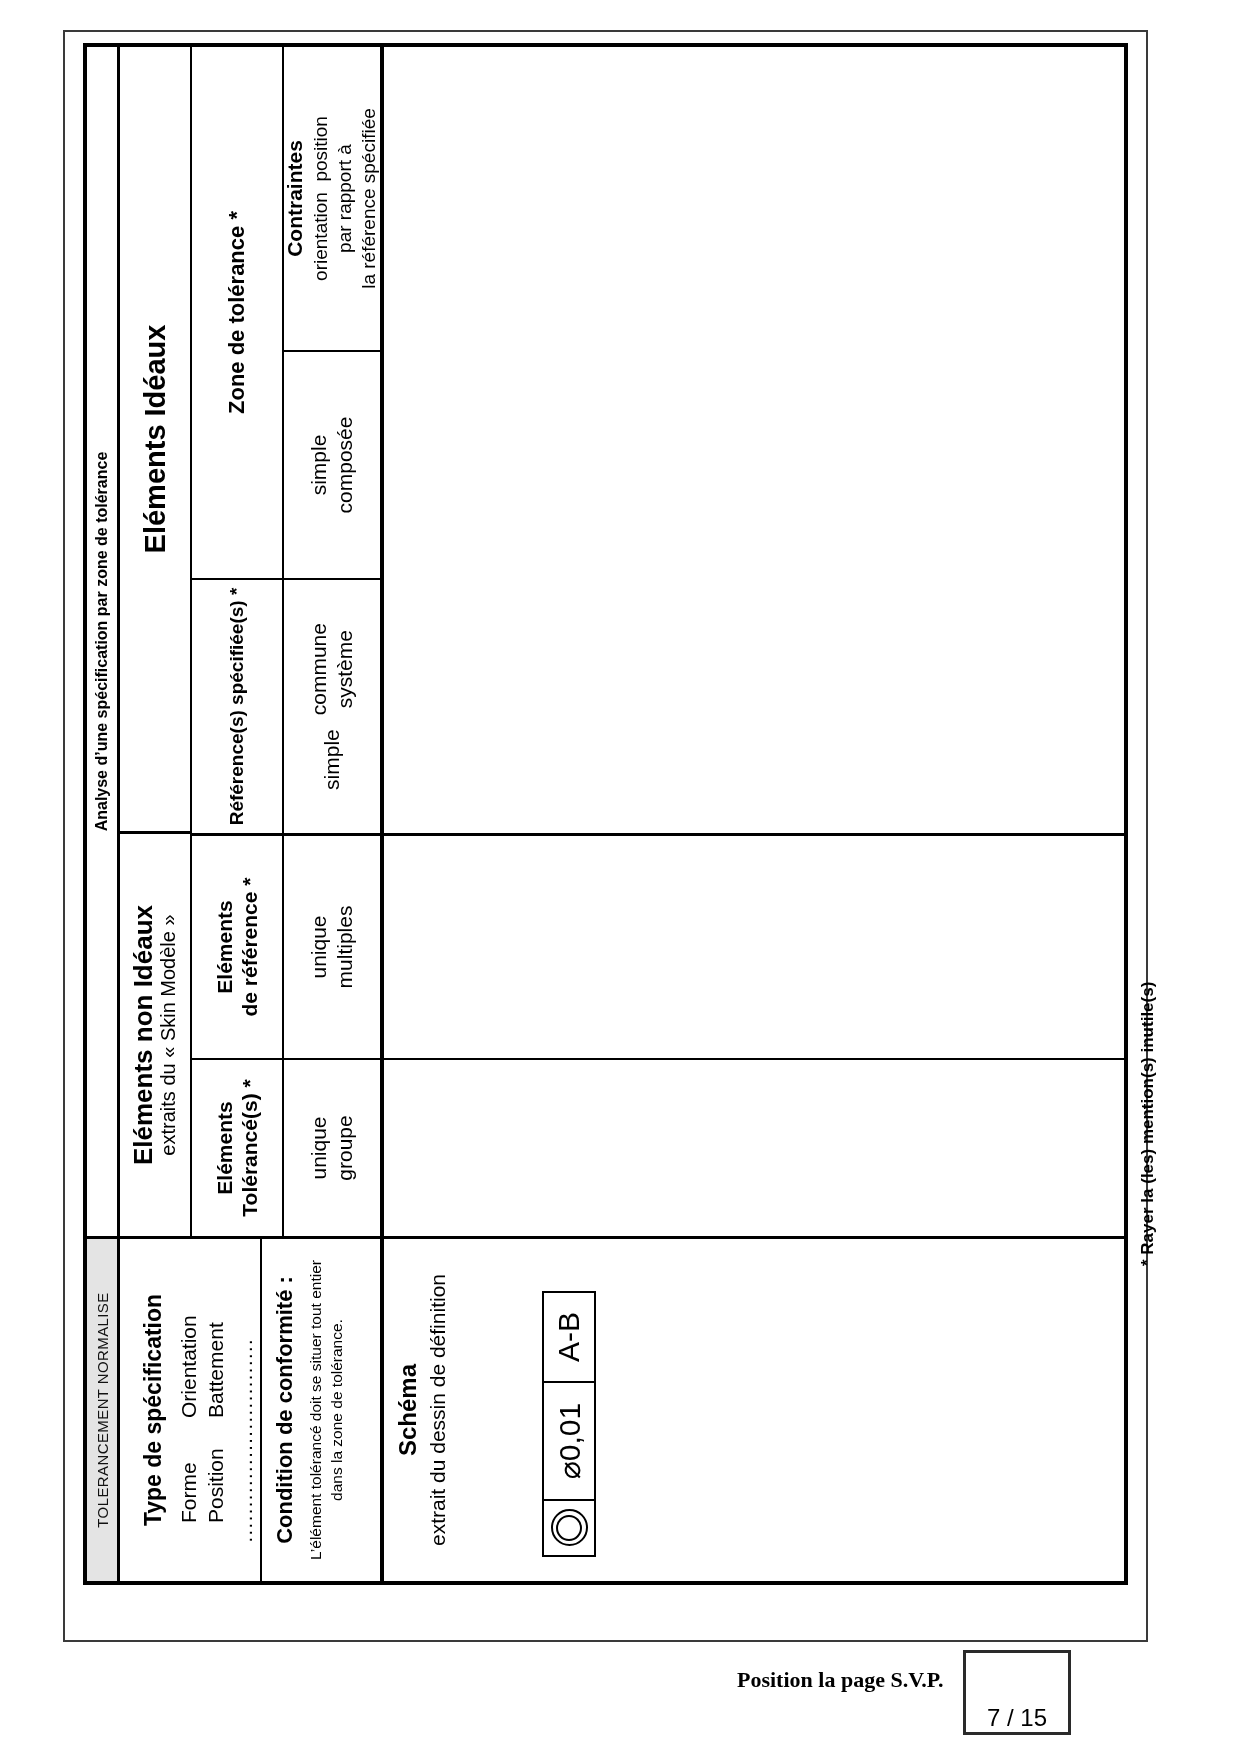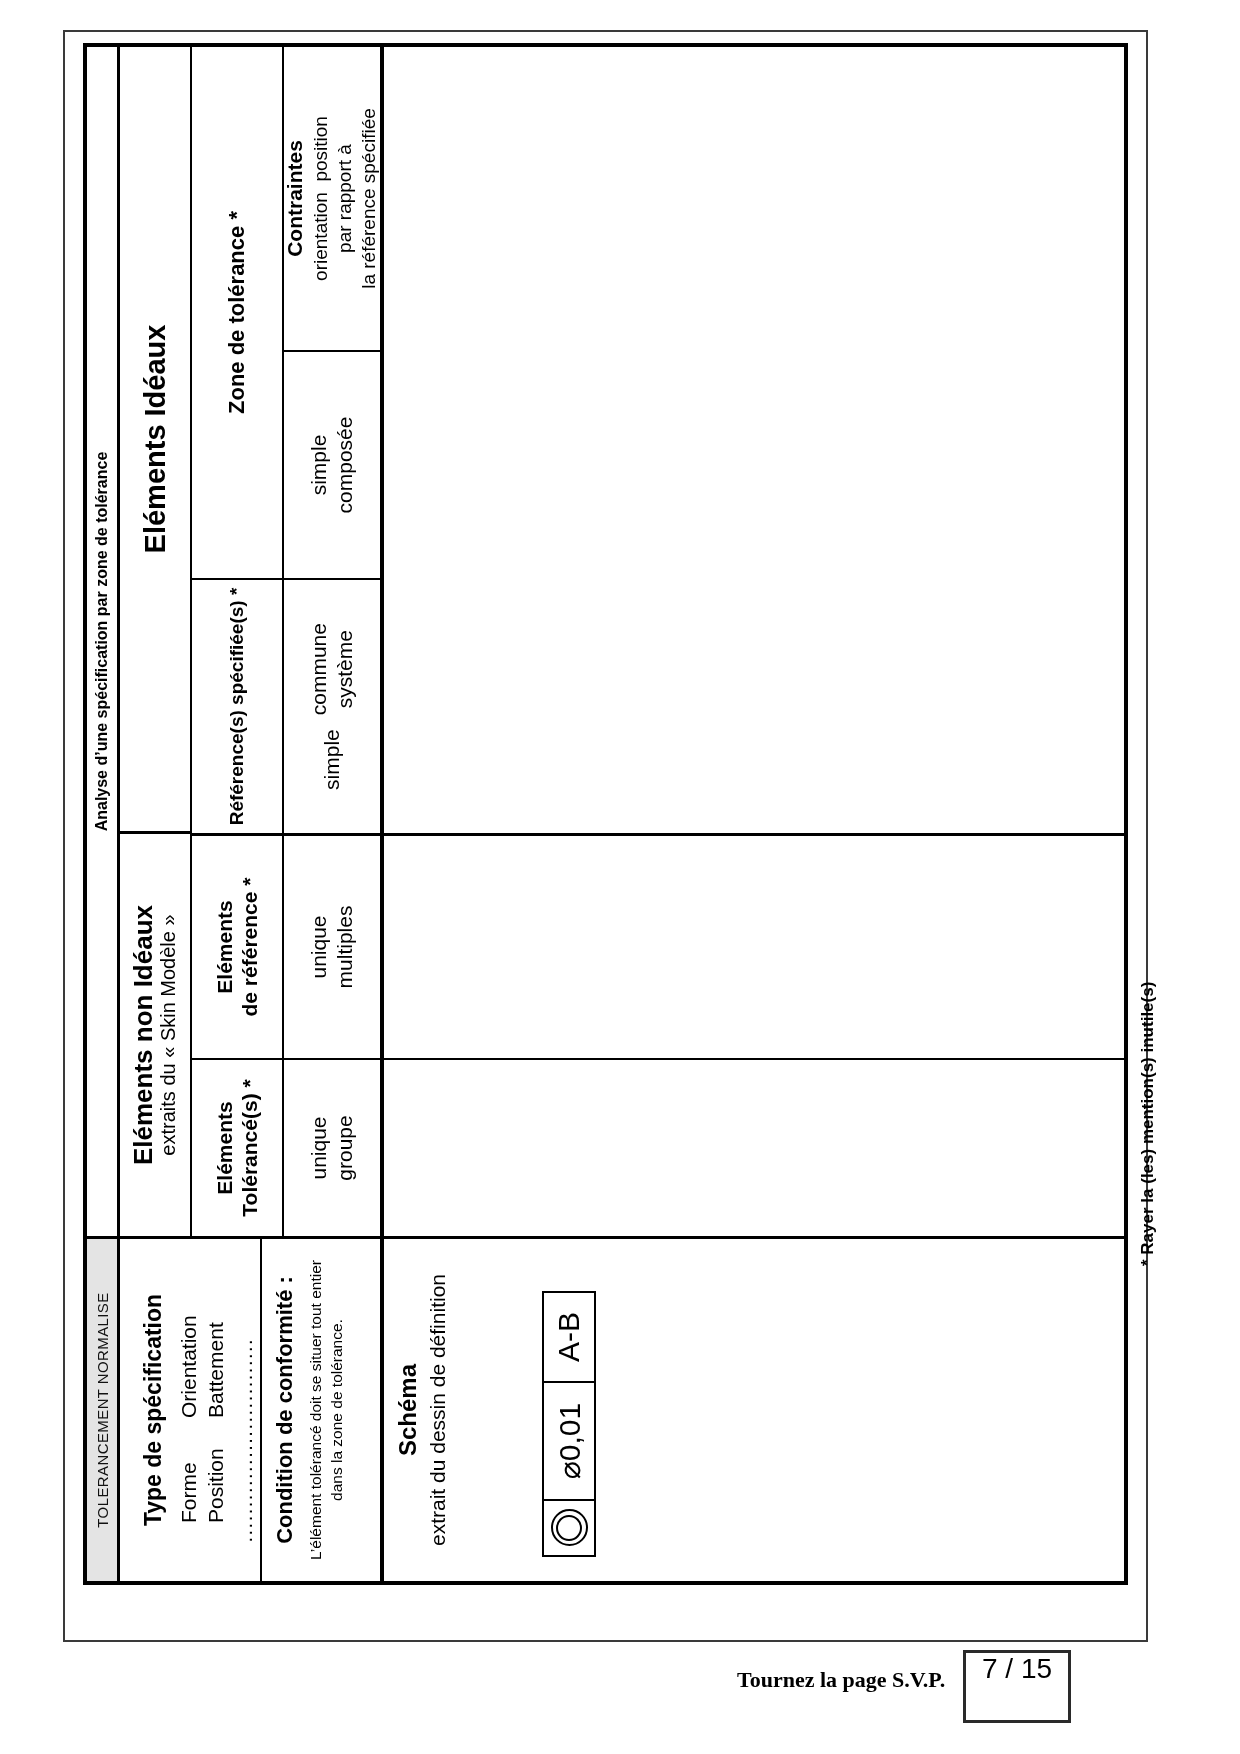--- a/index.html
+++ b/index.html
@@ -82,22 +82,22 @@
   .pre { white-space:pre-line; }
 
   
   .footnote { position:absolute; left:1134px; top:1266px; width:372px; height:28px;
               transform:rotate(-90deg); transform-origin:0 0;
               font-size:17px; font-weight:bold; display:flex; align-items:center; }
 
   
   .footer-turn { position:absolute; left:737px; top:1667px; font-family:"Liberation Serif", serif;
                  font-weight:bold; font-size:22px; }
-  .page-box { position:absolute; left:963px; top:1650px; width:108px; height:73px; border:3px solid #2a2a2a;
-              display:flex; align-items:flex-start; justify-content:center; font-size:28px; background:#fff; }
+  .page-box { position:absolute; left:963px; top:1650px; width:108px; height:85px; border:3px solid #2a2a2a;
+              display:flex; align-items:flex-end; justify-content:center; font-size:24px; background:#fff; }
 </style>
 </head>
 <body>
 
 <div class="page">
   <div class="page-border"></div>
 
   <div class="land">
 
     <div class="row1">
@@ -188,17 +188,17 @@
           <div class="b2"></div>
           <div class="b3"></div>
         </div>
       </div>
 
     </div>
   </div>
 
   <div class="footnote">* Rayer la (les) mention(s) inutile(s)</div>
 
-  <div class="footer-turn">Tournez la page S.V.P.</div>
+  <div class="footer-turn">Position la page S.V.P.</div>
   <div class="page-box">
     <span>7 / 15</span>
   </div>
 </div>
 
 </body></html>

